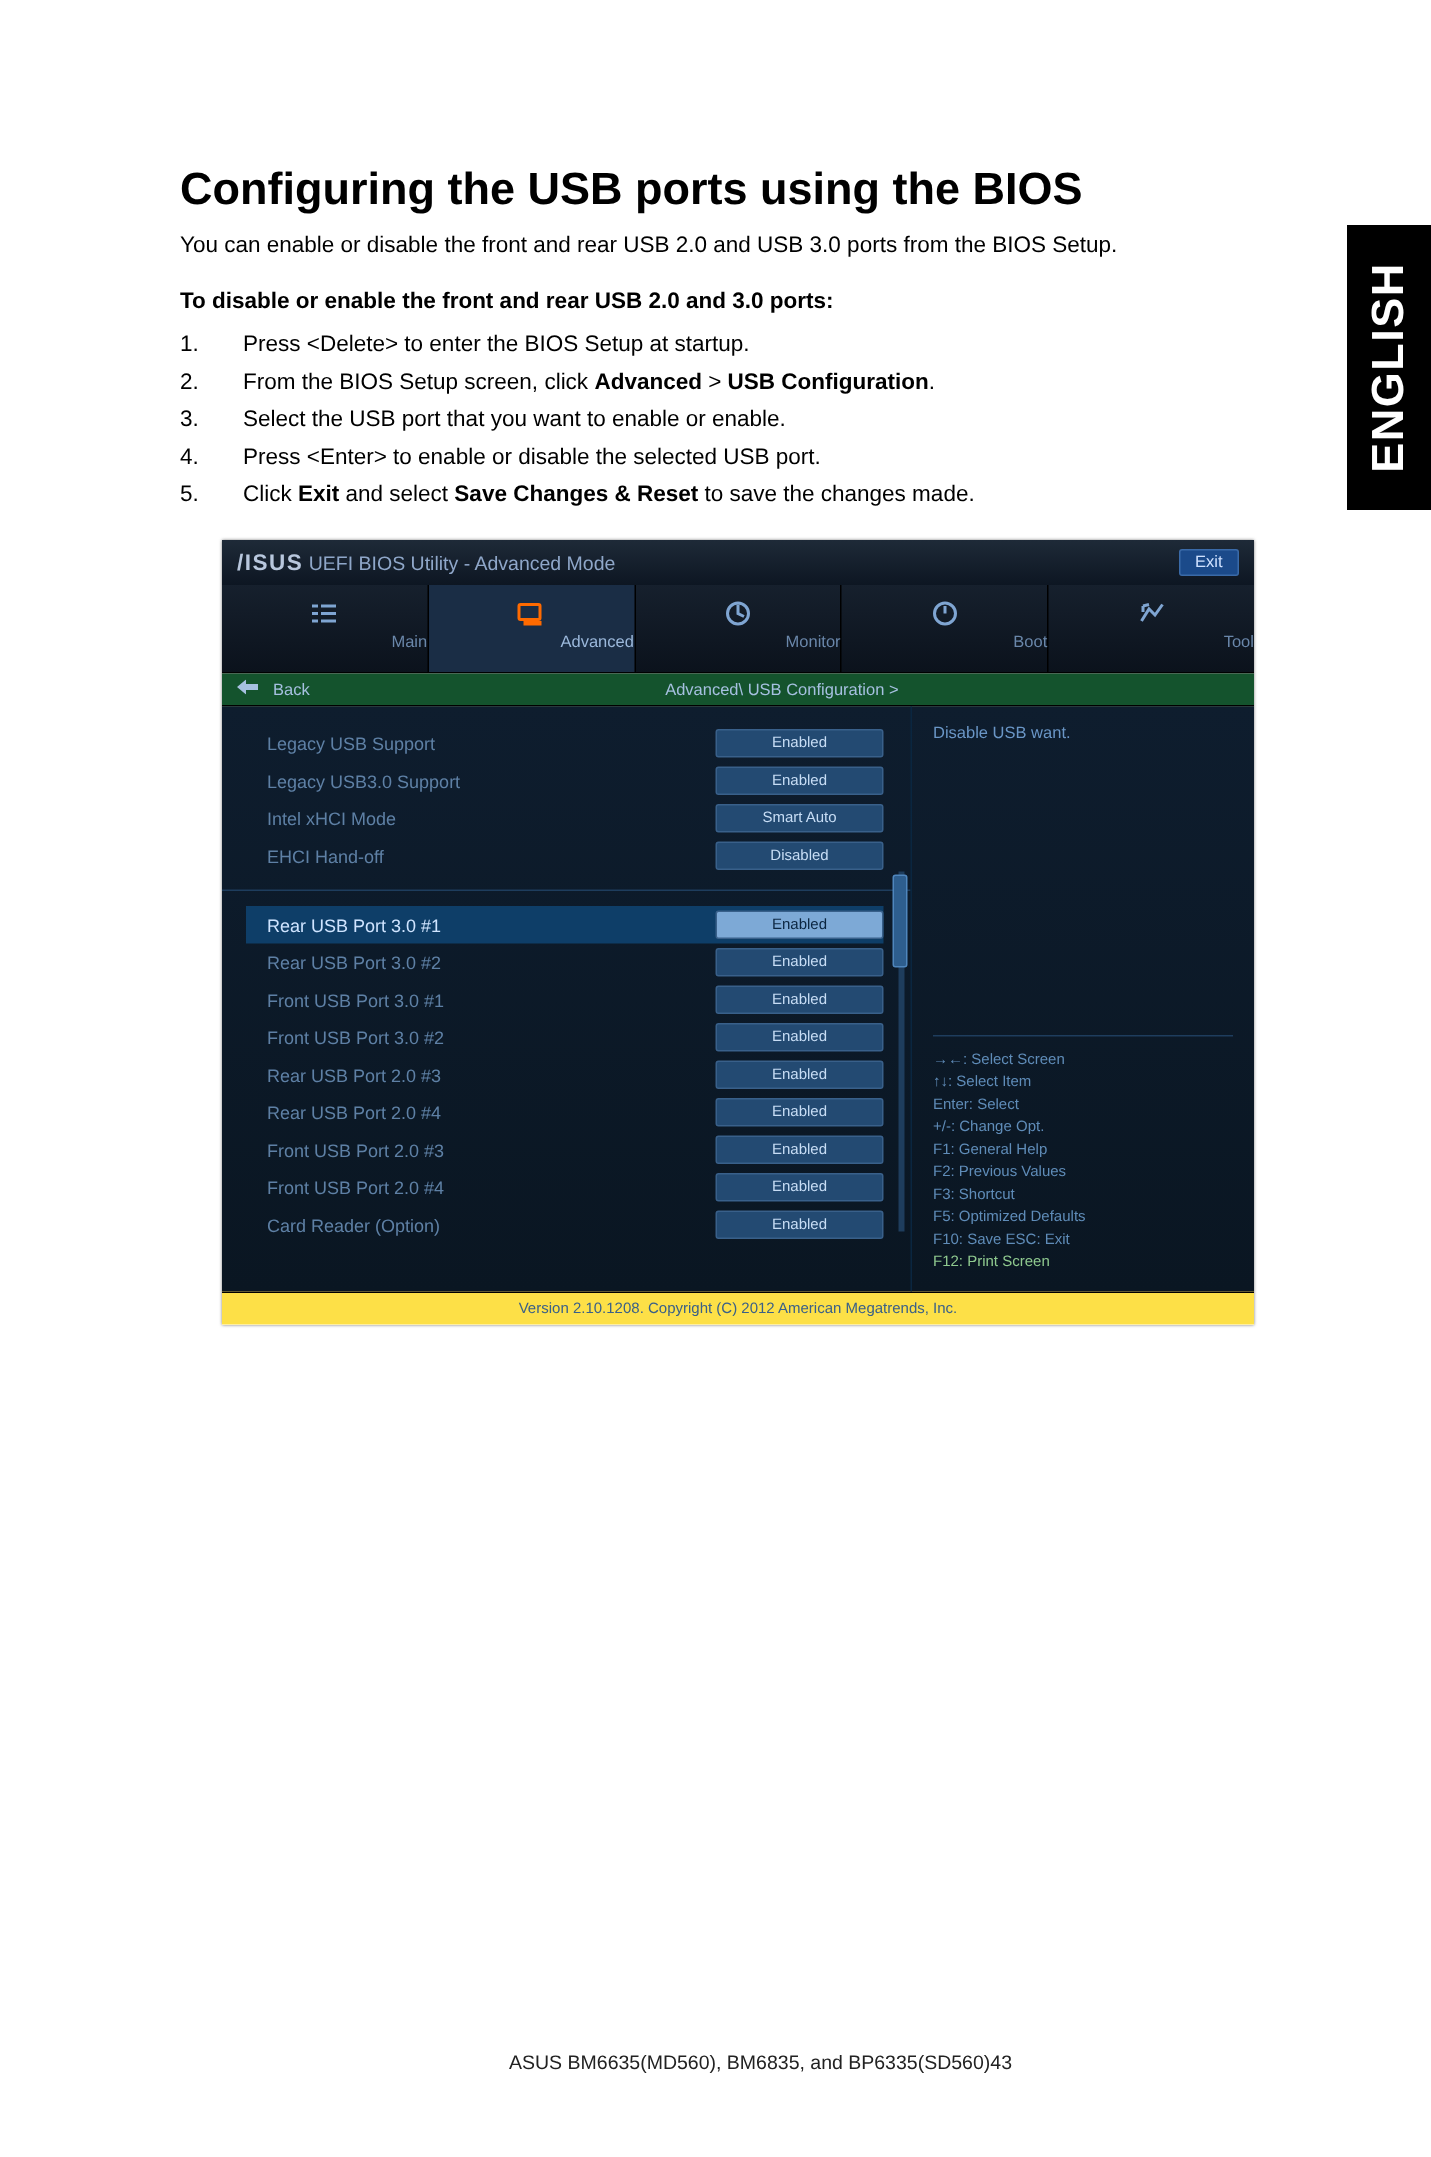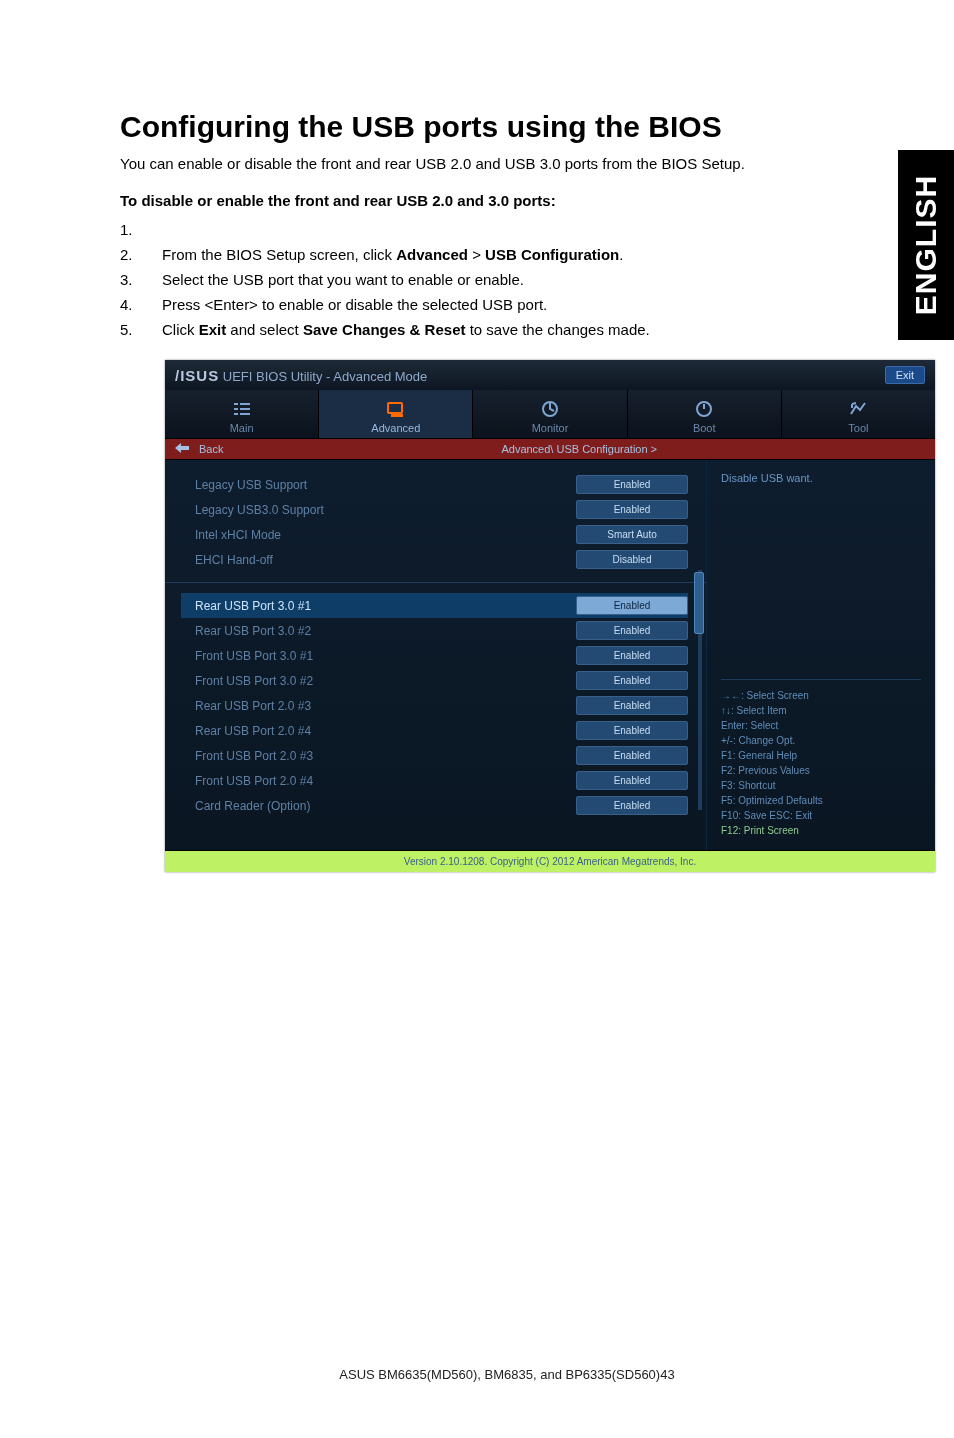--- a/index.html
+++ b/index.html
@@ -60,22 +60,22 @@
     margin: 4px 0;
     line-height: 1.4;
     display: flex;
   }
   ol.steps li .num {
     width: 42px;
     flex: 0 0 42px;
   }
   ol.steps li .txt b { font-weight: bold; }
   .bios-wrap {
-    margin: 14px 0 30px 45px;
-    width: 770px;
+    margin: 14px 0 30px 28px;
+    width: 688px;
     box-shadow: 0 0 2px rgba(0,0,0,0.5);
   }
   .bios-titlebar {
     background: linear-gradient(#1e2a38,#0d1622);
     color: #8fa7c9;
     font-size: 13px;
     padding: 6px 10px;
     display: flex;
     justify-content: space-between;
     align-items: center;
@@ -94,41 +94,41 @@
     border: 1px solid #3a6aa8;
     border-radius: 2px;
   }
   .bios-tabs {
     background: linear-gradient(#16202d,#0b121c);
     display: flex;
     border-bottom: 1px solid #000;
   }
   .bios-tab {
     flex: 1;
-    text-align: center;
-    padding: 10px 0 4px 0;
+    text-align: right;
+    padding: 10px 0 14px 0;
     color: #6a87aa;
     font-size: 11px;
     border-right: 1px solid #000;
   }
   .bios-tab:last-child { border-right: none; }
   .bios-tab .ico {
     display: block;
     margin: 0 auto 4px auto;
     width: 20px;
     height: 18px;
     color: #7fa5d2;
   }
   .bios-tab.active {
     background: #1a2d45;
     color: #9bb8db;
   }
   .bios-tab.active .ico { color: #ff6a00; }
   .bios-back {
-    background: #7f1d1d;
+    background: #14532d;
     color: #a6c0e0;
     font-size: 11px;
     padding: 4px 10px;
     border-bottom: 1px solid #000;
     display: flex;
     align-items: center;
     gap: 10px;
   }
   .bios-body {
     display: flex;
@@ -207,21 +207,21 @@
     position: absolute;
     right: 2px;
     top: 112px;
     width: 8px;
     height: 60px;
     background: #2e5e8e;
     border: 1px solid #4f86bd;
     border-radius: 2px;
   }
   .bios-footer {
-    background: #bef264;
+    background: #fde047;
     color: #3a6088;
     font-size: 10px;
     text-align: center;
     padding: 5px 0;
     border-top: 1px solid #000;
   }
   .note-row {
     display: flex;
     align-items: center;
     gap: 30px;
@@ -255,20 +255,21 @@
 
 <div class="page">
 
   <h2 class="title">Configuring the USB ports using the BIOS</h2>
   <p class="intro">You can enable or disable the front and rear USB 2.0 and USB 3.0 ports from the BIOS Setup.</p>
   <p class="sub">To disable or enable the front and rear USB 2.0 and 3.0 ports:</p>
 
   <ol class="steps" id="steps-list">
       <li>
         <span class="num">1.</span>
+        <span class="txt">Press &lt;Delete&gt; to enter the BIOS Setup at startup.</span>
       </li>
       <li>
         <span class="num">2.</span>
         <span class="txt">From the BIOS Setup screen, click <b>Advanced</b> &gt; <b>USB Configuration</b>.</span>
       </li>
       <li>
         <span class="num">3.</span>
         <span class="txt">Select the USB port that you want to enable or enable.</span>
       </li>
       <li>

